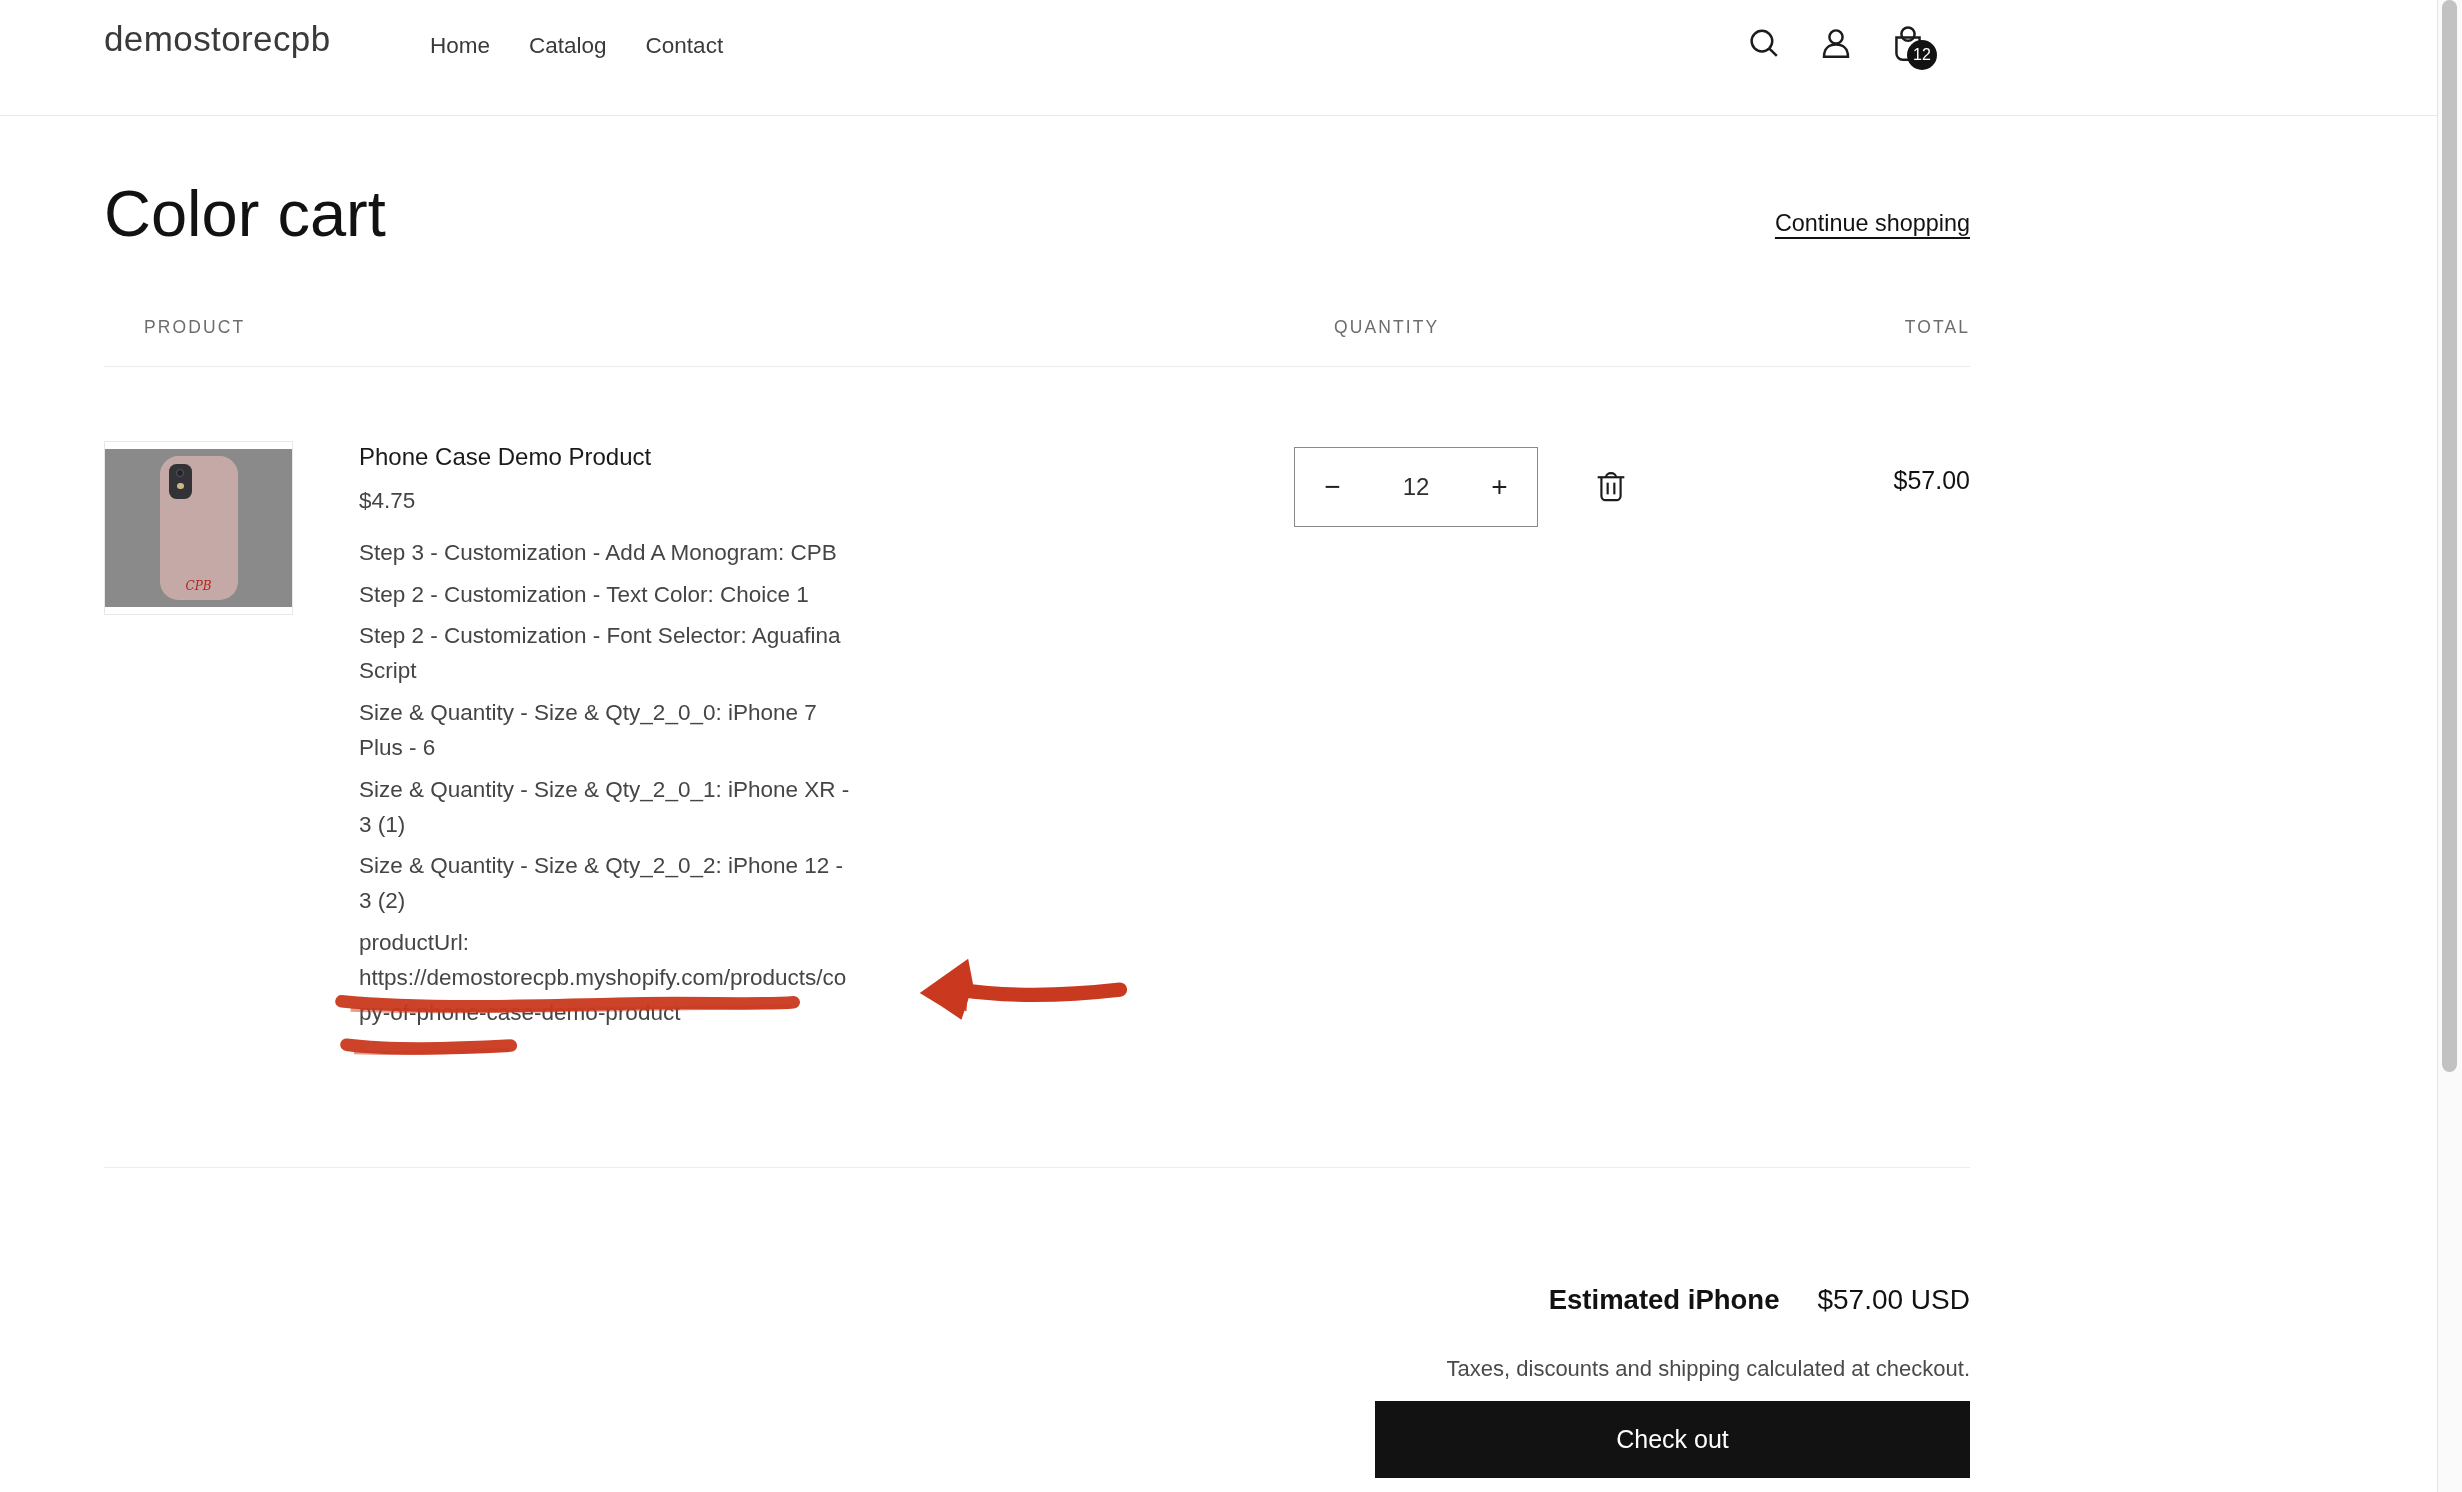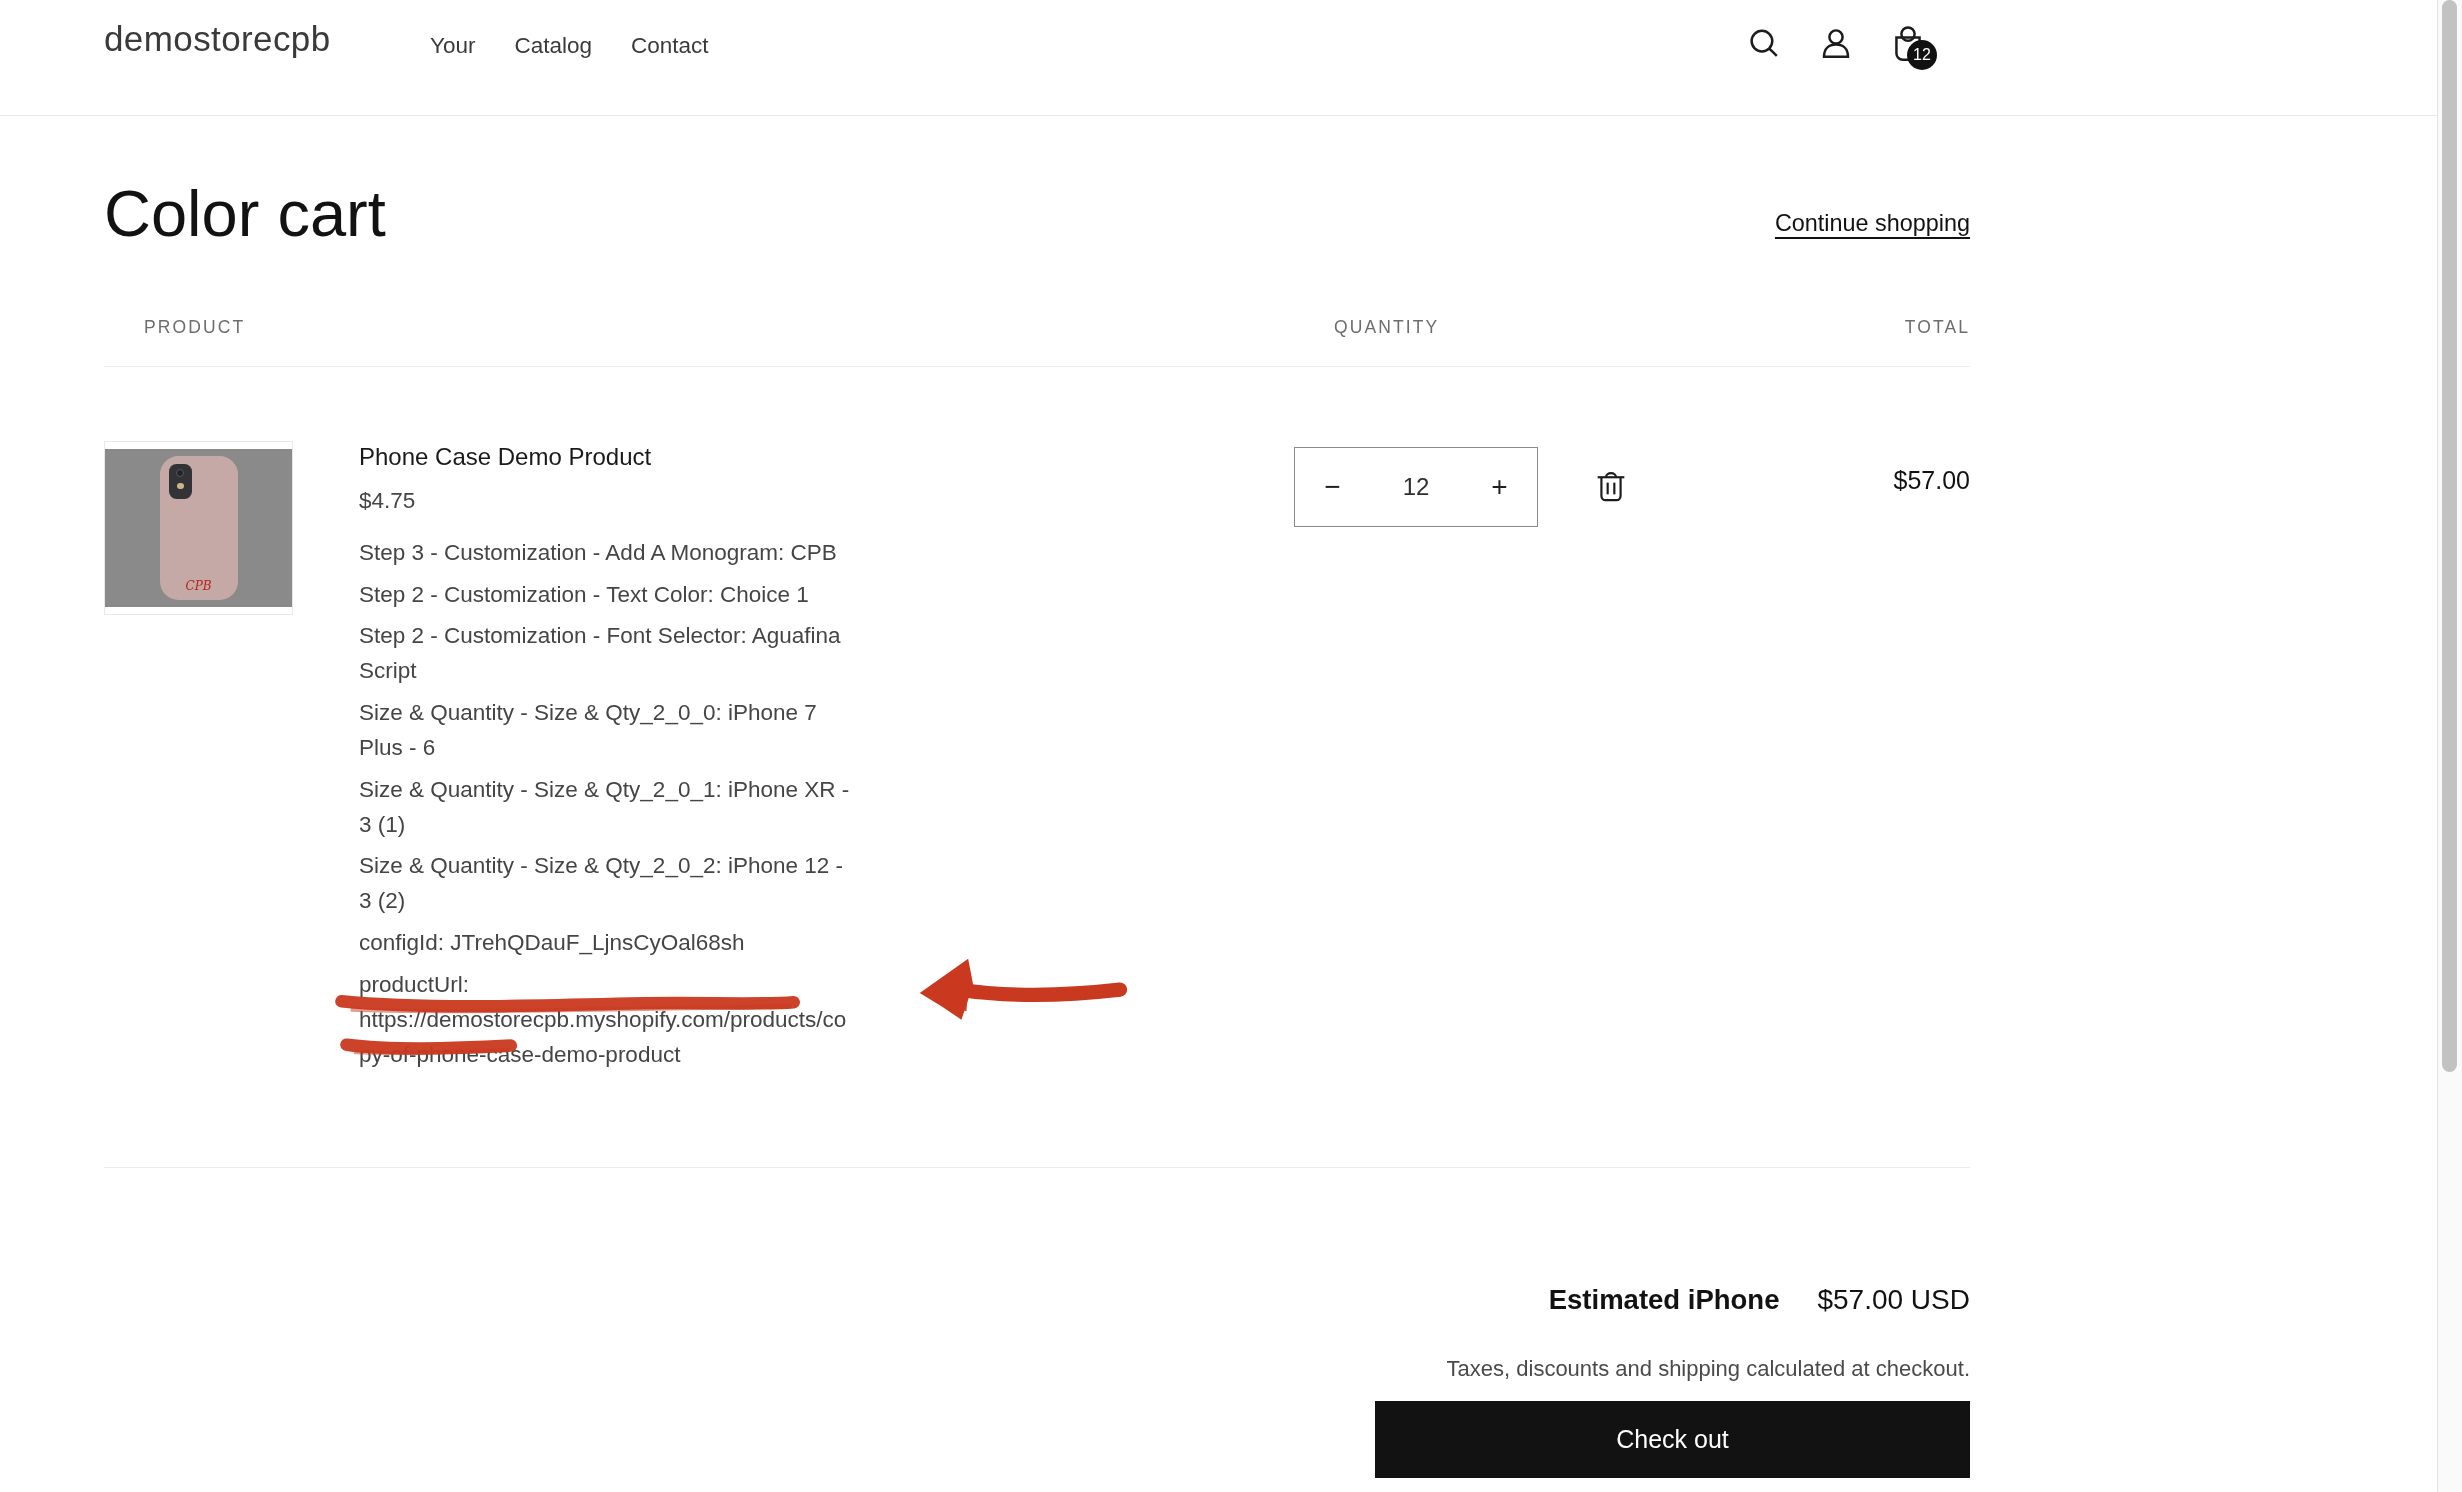--- a/index.html
+++ b/index.html
@@ -87,21 +87,21 @@
 </style>
 </head>
 <body>
 
 <div class="page">
 
   <div class="header">
     <a class="brand">demostorecpb</a>
     <nav class="nav">
 
-    <a class="nav-link">Your</a>
+    <a class="nav-link">Home</a>
         <a class="nav-link">Catalog</a>
         <a class="nav-link">Contact</a>
       </nav>
     <div class="icons">
       <button class="icon-btn">
         <svg viewBox="0 0 46 46">
           <circle cx="20.5" cy="19.5" r="12.5"></circle>
           <line x1="29.5" y1="28.5" x2="38.5" y2="37.5"></line>
         </svg>
       </button>
@@ -145,21 +145,20 @@
     <p class="prod-name">Phone Case Demo Product</p>
     <p class="prod-price">$4.75</p>
     <div class="options">
 
         <p class="opt">Step 3 - Customization - Add A Monogram: CPB</p>
         <p class="opt">Step 2 - Customization - Text Color: Choice 1</p>
         <p class="opt">Step 2 - Customization - Font Selector: Aguafina Script</p>
         <p class="opt">Size &amp; Quantity - Size &amp; Qty_2_0_0: iPhone 7 Plus - 6</p>
         <p class="opt">Size &amp; Quantity - Size &amp; Qty_2_0_1: iPhone XR - 3 (1)</p>
         <p class="opt">Size &amp; Quantity - Size &amp; Qty_2_0_2: iPhone 12 - 3 (2)</p>
-        <p class="opt">configId: JTrehQDauF_LjnsCyOal68sh</p>
         <p class="opt">productUrl: https://demostorecpb.myshopify.com/products/copy-of-phone-case-demo-product</p>
       </div>
   </div>
 
   <div class="stepper">
     <button class="step-btn">−</button>
     <div class="step-value">12</div>
     <button class="step-btn">+</button>
   </div>
 

